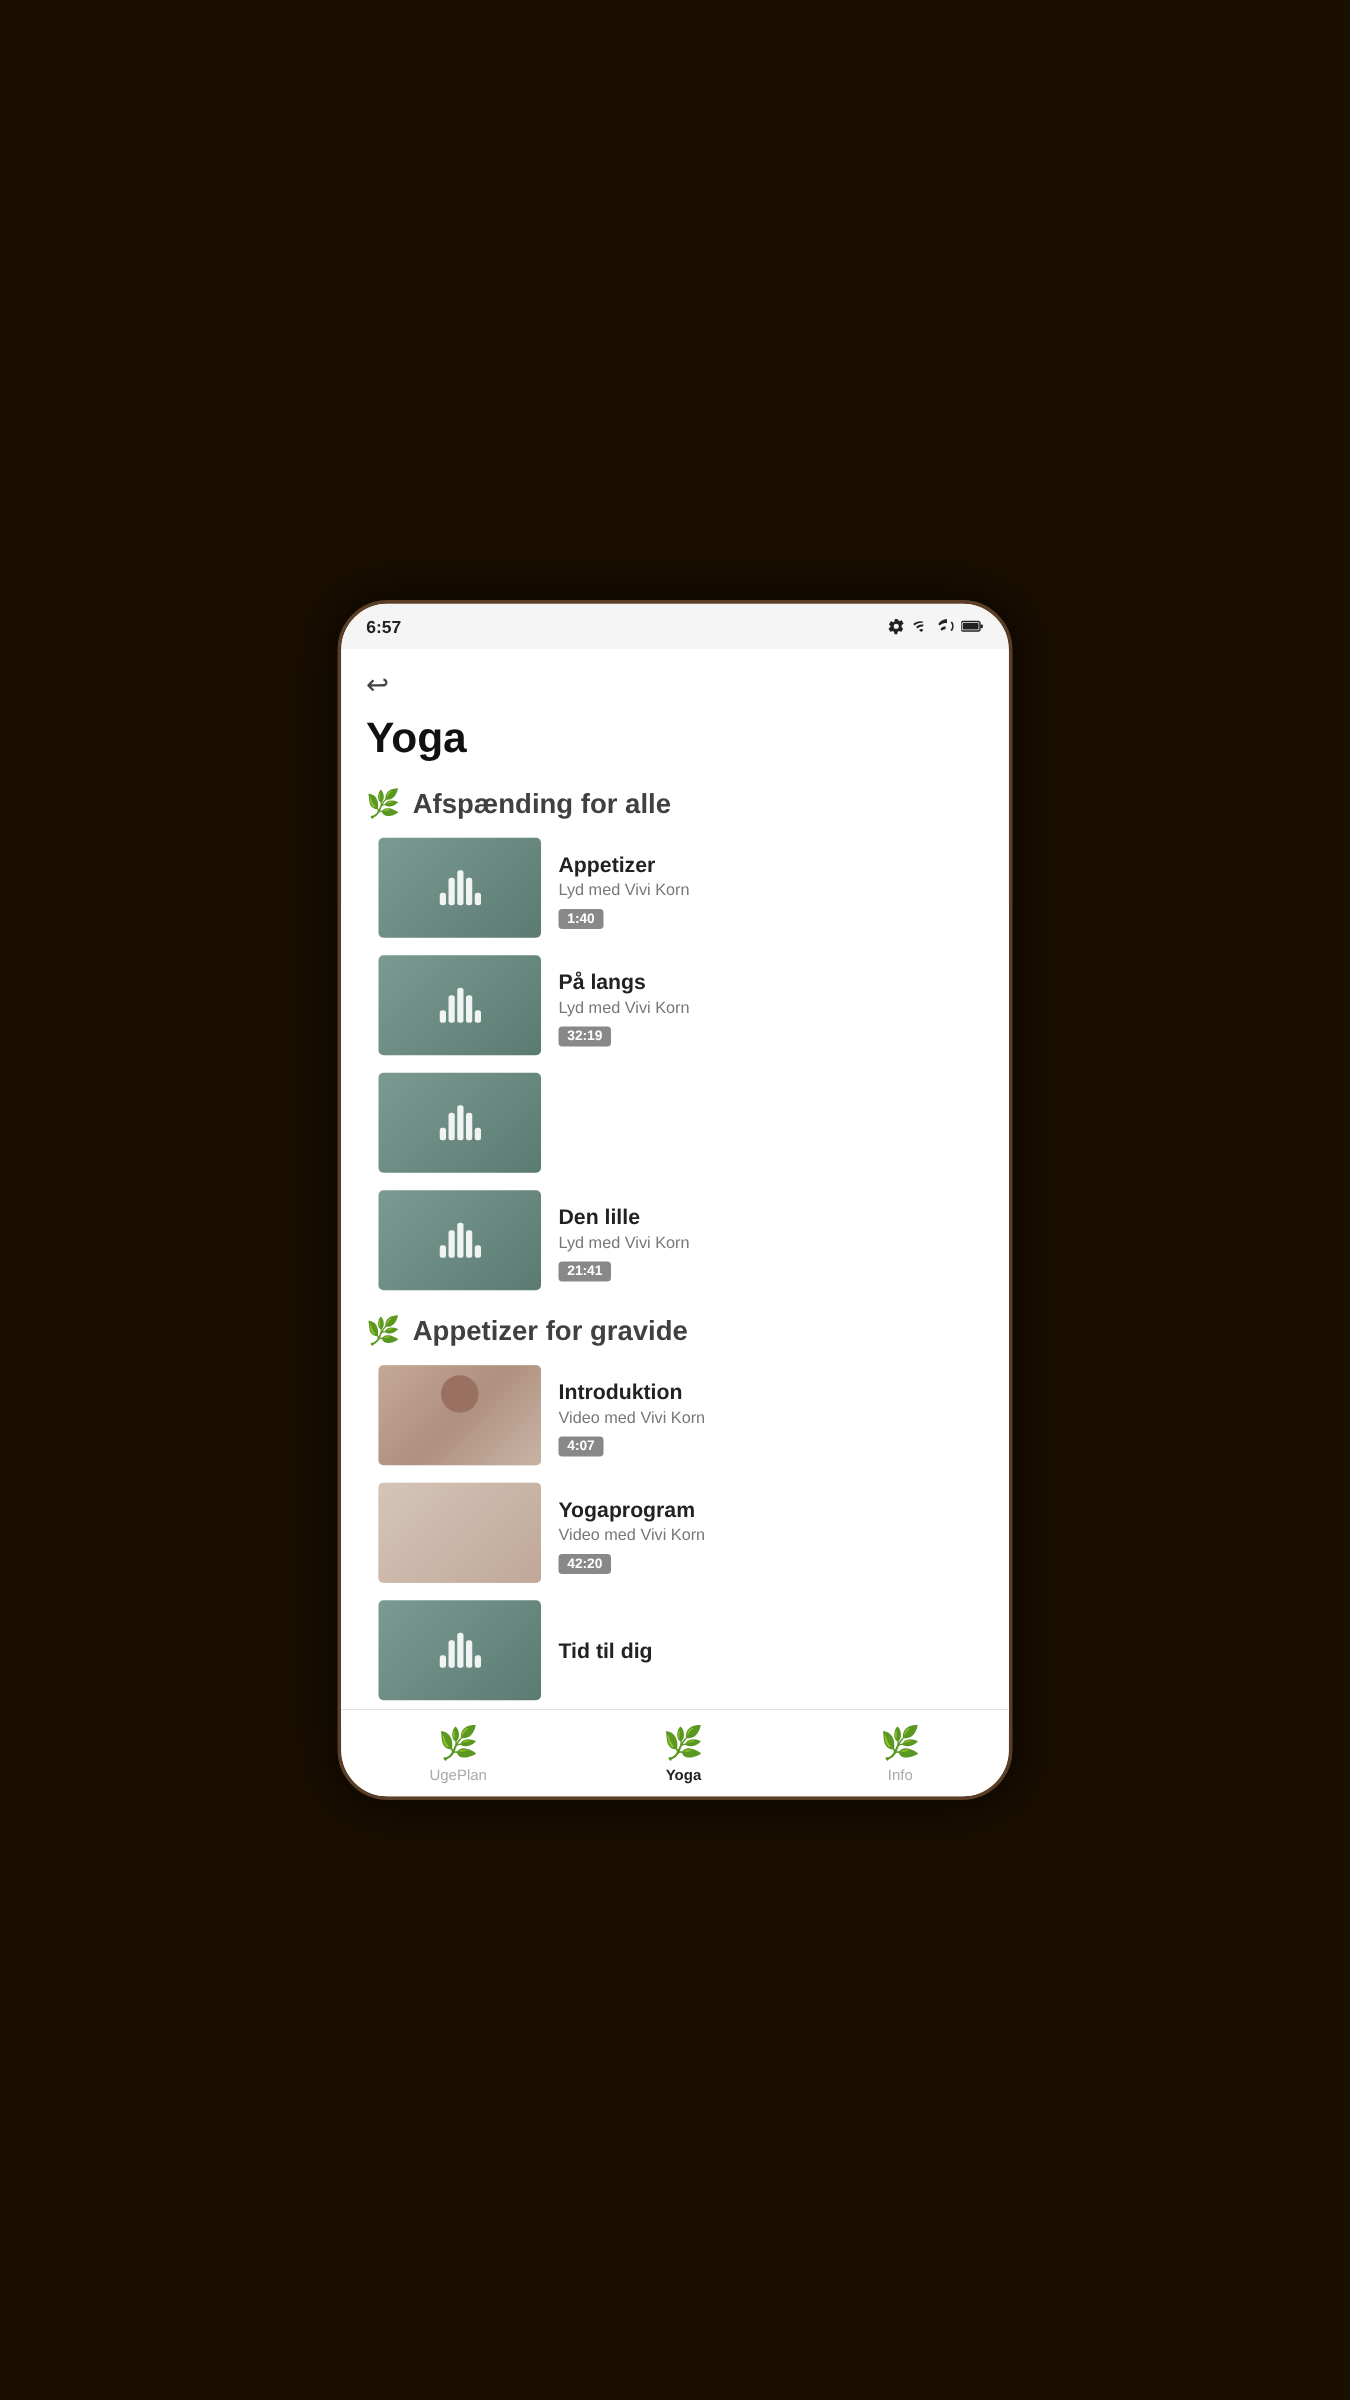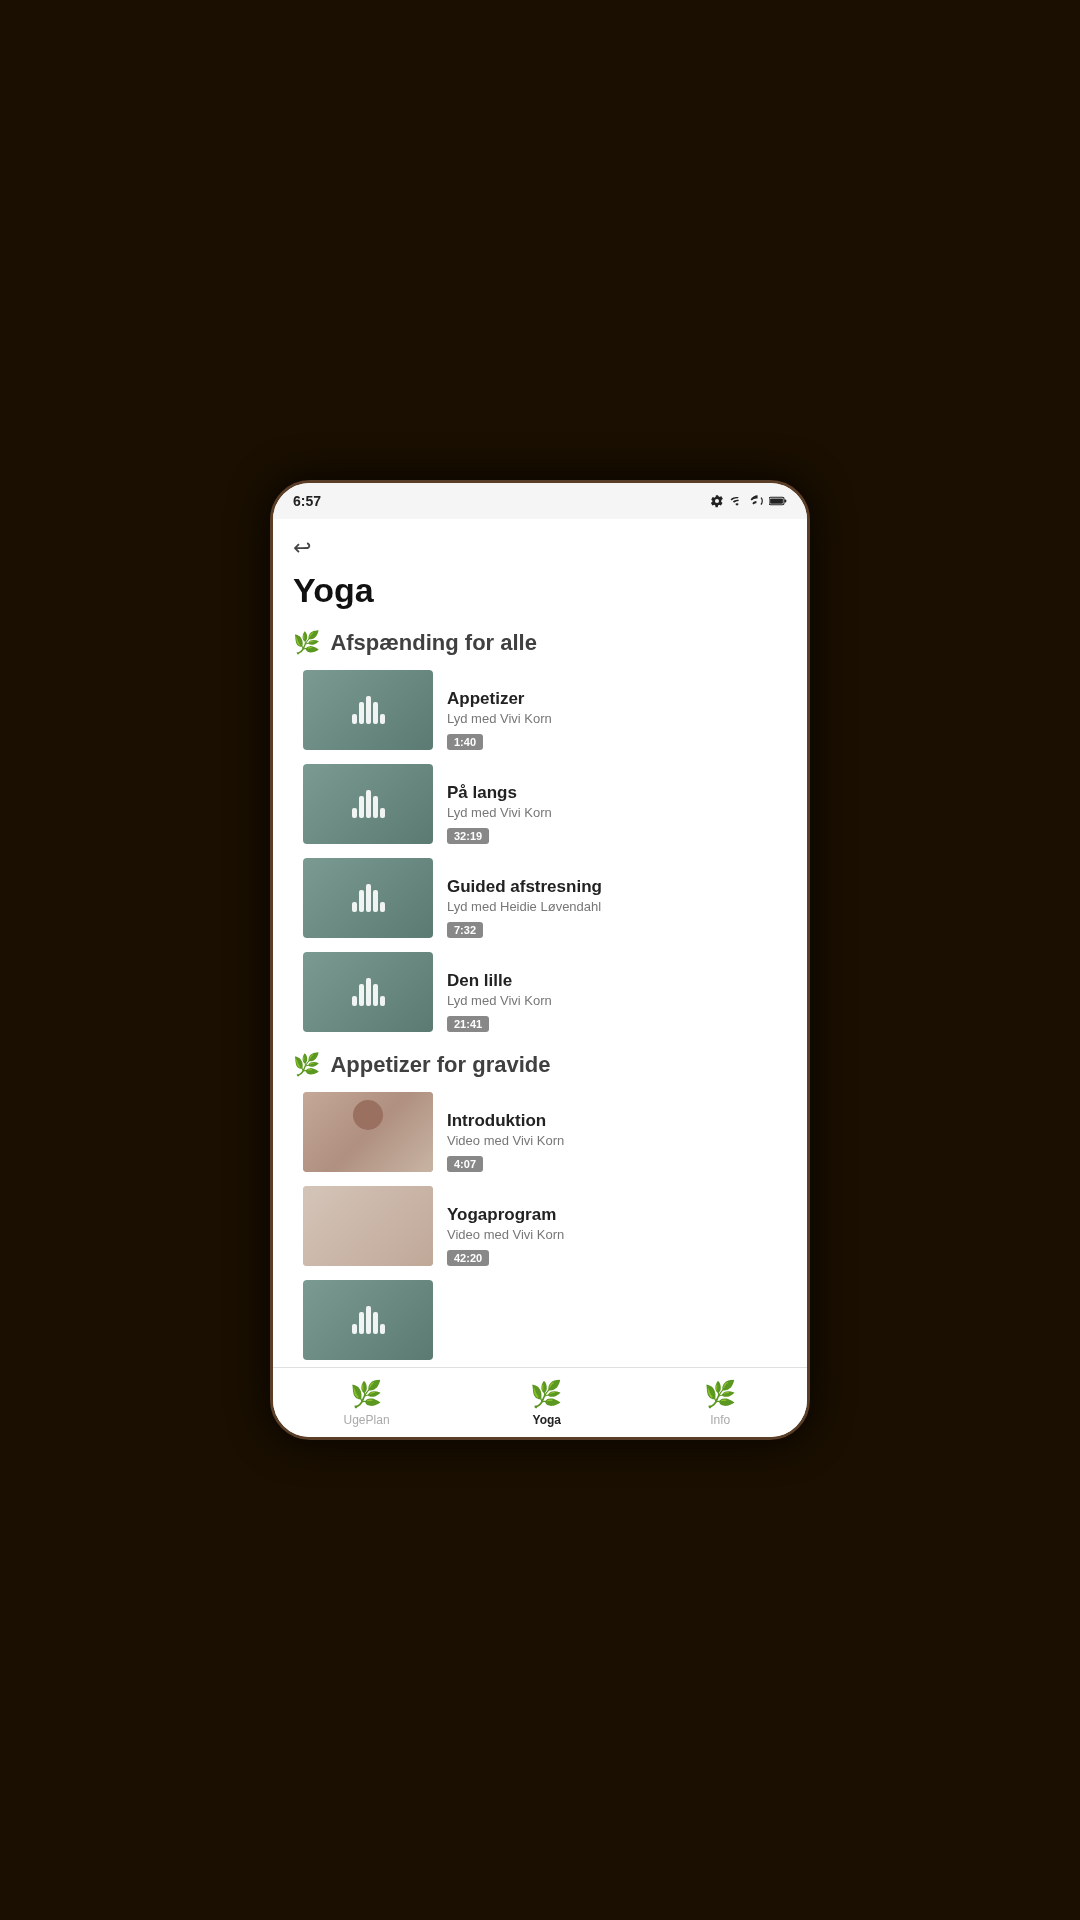--- a/index.html
+++ b/index.html
@@ -104,21 +104,21 @@
 
     .media-list {
       display: flex;
       flex-direction: column;
       gap: 14px;
       padding-left: 10px;
     }
 
     .media-item {
       display: flex;
-      align-items: flex-end;
+      align-items: center;
       gap: 14px;
       cursor: pointer;
     }
 
     .thumbnail {
       width: 130px;
       height: 80px;
       border-radius: 4px;
       background: #7a9a92;
       flex-shrink: 0;
@@ -347,25 +347,20 @@
         <div class="media-item">
           <div class="thumbnail audio">
             <div class="audio-bars">
               <div class="audio-bar" style="height:10px;"></div>
               <div class="audio-bar" style="height:22px;"></div>
               <div class="audio-bar" style="height:28px;"></div>
               <div class="audio-bar" style="height:22px;"></div>
               <div class="audio-bar" style="height:10px;"></div>
             </div>
           </div>
-          <div class="media-info">
-            <div class="media-title">Guided afstresning</div>
-            <div class="media-subtitle">Lyd med Heidie Løvendahl</div>
-            <span class="duration-badge">7:32</span>
-          </div>
         </div>
 
         <div class="media-item">
           <div class="thumbnail audio">
             <div class="audio-bars">
               <div class="audio-bar" style="height:10px;"></div>
               <div class="audio-bar" style="height:22px;"></div>
               <div class="audio-bar" style="height:28px;"></div>
               <div class="audio-bar" style="height:22px;"></div>
               <div class="audio-bar" style="height:10px;"></div>
@@ -420,20 +415,23 @@
         <div class="media-item">
           <div class="thumbnail tid-til-dig">
             <div class="audio-bars">
               <div class="audio-bar" style="height:10px;"></div>
               <div class="audio-bar" style="height:22px;"></div>
               <div class="audio-bar" style="height:28px;"></div>
               <div class="audio-bar" style="height:22px;"></div>
               <div class="audio-bar" style="height:10px;"></div>
             </div>
           </div>
+          <div class="media-info">
+            <div class="media-title">Tid til dig</div>
+          </div>
         </div>
       </div>
     </div>
 
     <div style="height:20px;"></div>
   </div>
 
   <div class="bottom-nav">
     <div class="nav-item">
       <span class="nav-leaf">🌿</span>

